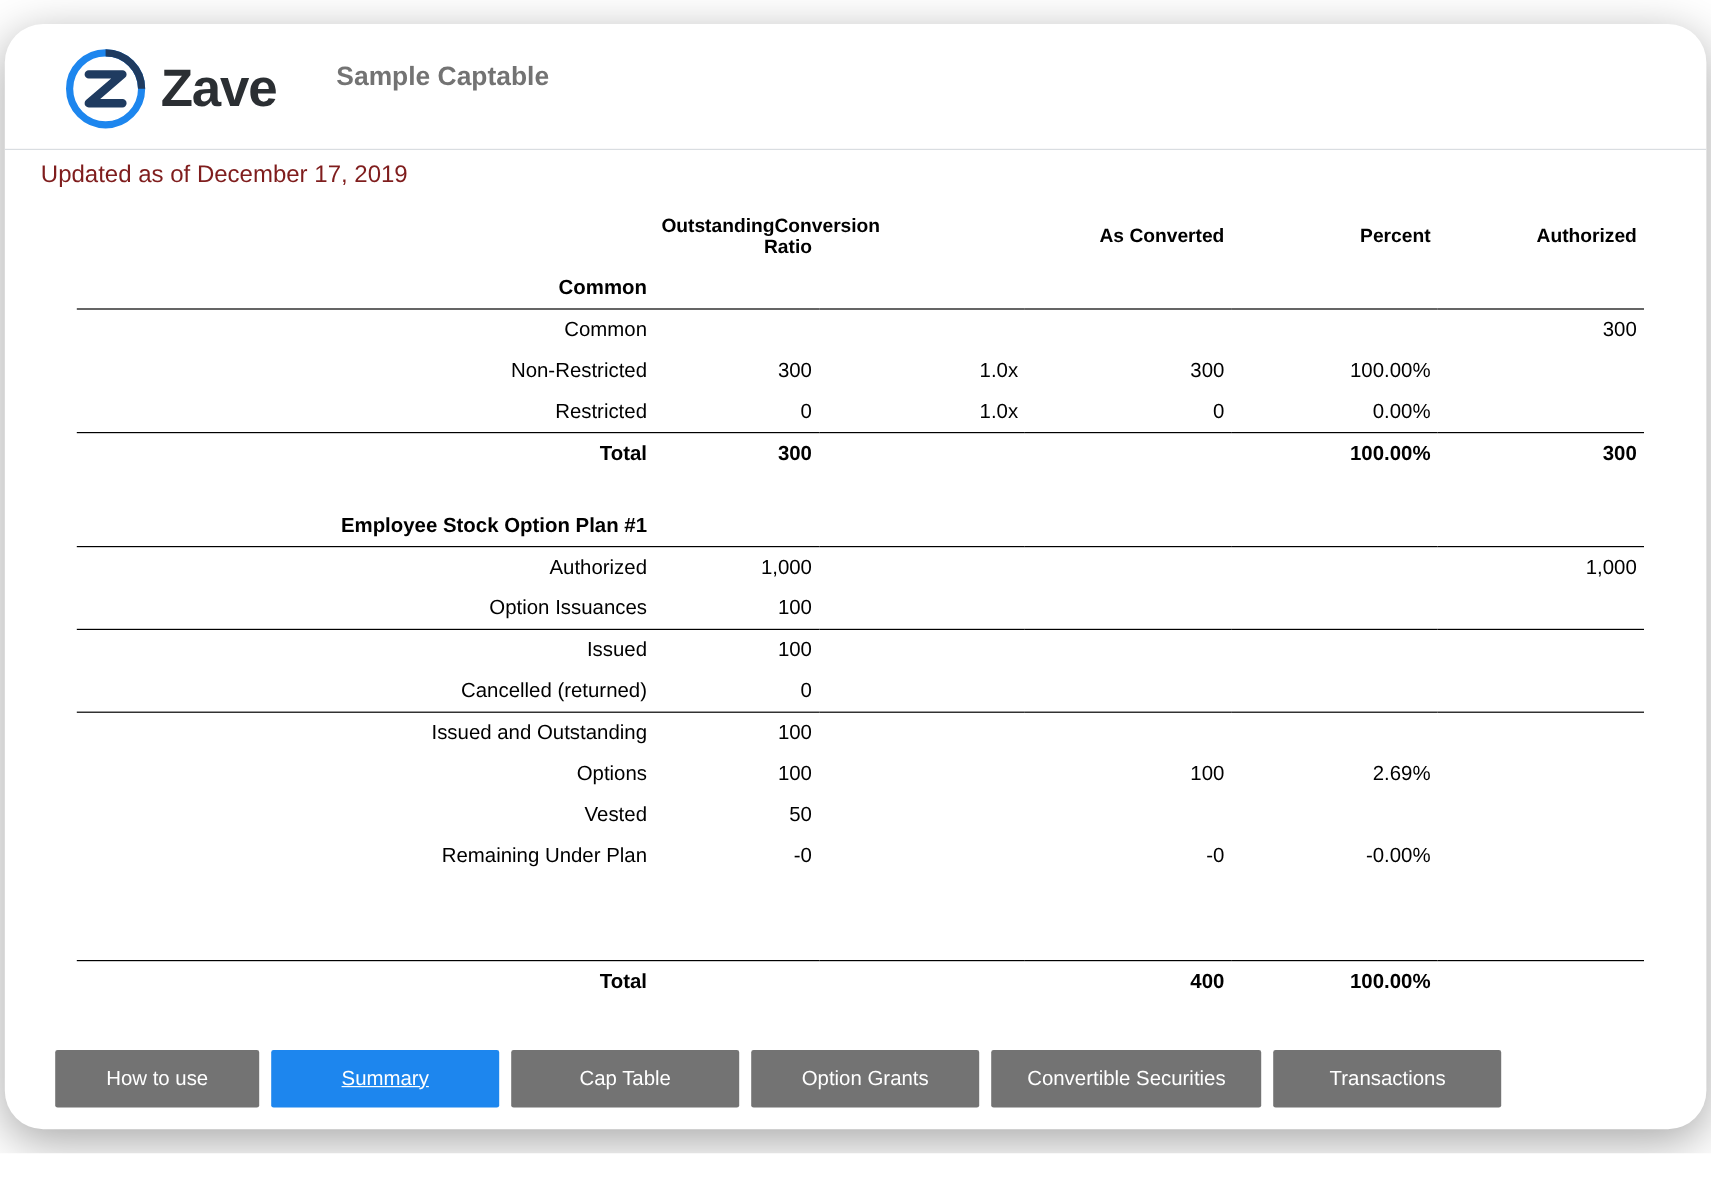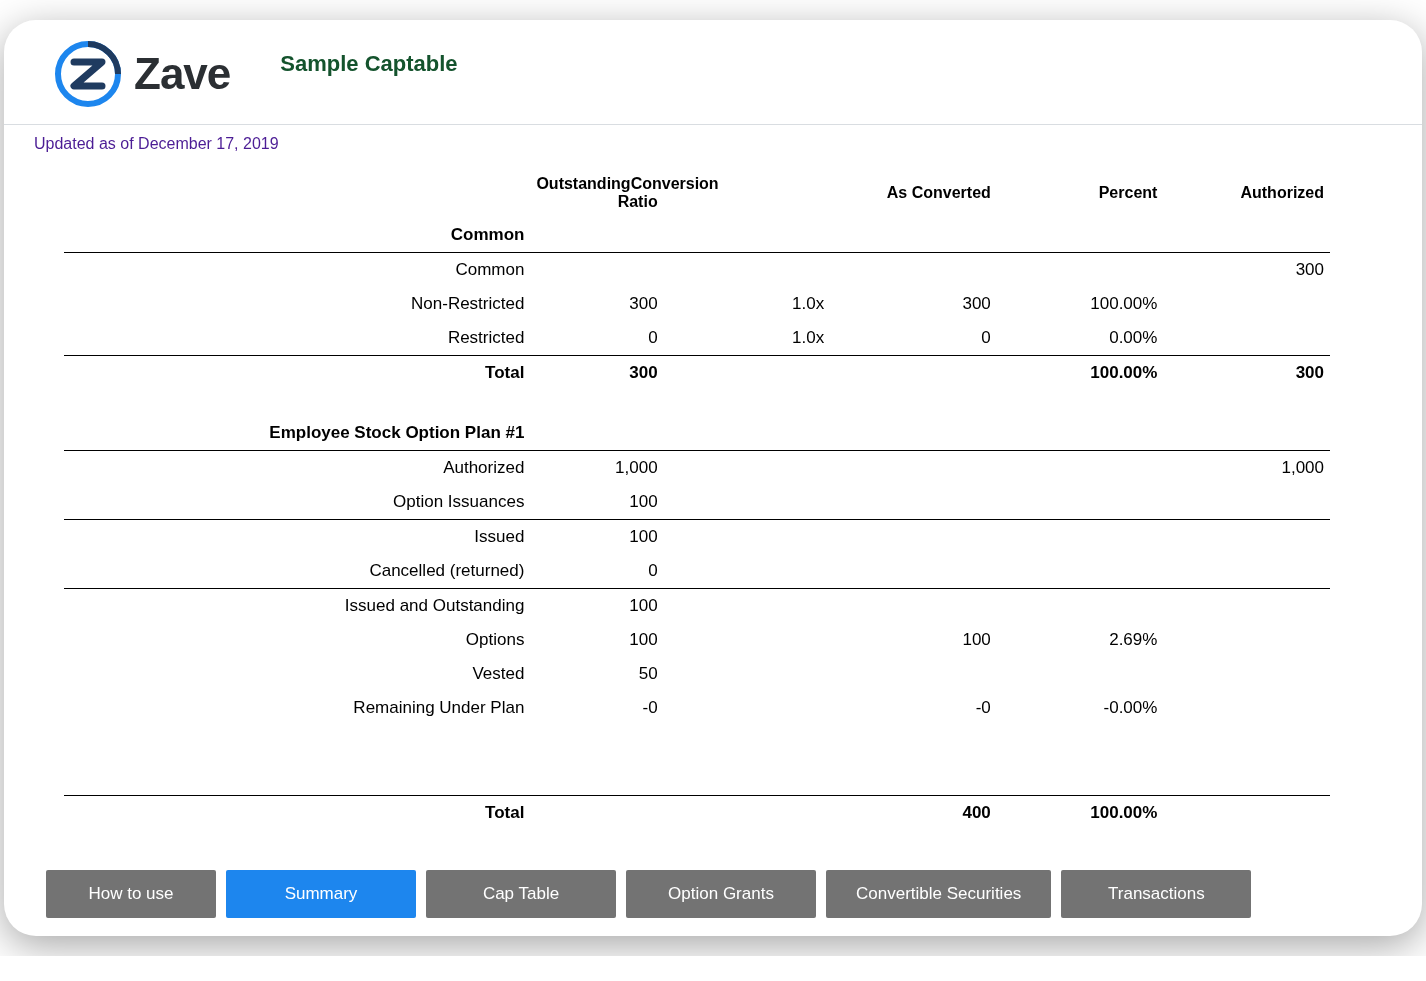--- a/index.html
+++ b/index.html
@@ -34,35 +34,35 @@
   .logo-mark svg { display: block; }
   .logo-word {
     font-size: 44px;
     font-weight: 800;
     color: #2b2f33;
     letter-spacing: -1px;
   }
   .page-title {
     font-size: 22px;
     font-weight: 700;
-    color: #14532d;
+    color: #737373;
     margin-top: -20px;
   }
   .divider {
     height: 1px;
     background: #d9dde1;
     margin: 0;
   }
   .updated {
-    font-size: 16px;
-    color: #4c1d95;
+    font-size: 20px;
+    color: #7f1d1d;
     padding: 10px 30px 8px 30px;
   }
   .content {
-    padding: 4px 92px 40px 60px;
+    padding: 4px 52px 40px 60px;
     flex: 1;
   }
   table.cap {
     width: 100%;
     border-collapse: collapse;
     table-layout: fixed;
   }
   table.cap col.c-label  { width: 420px; }
   table.cap col.c-out    { width: 120px; }
   table.cap col.c-ratio  { width: 150px; }
@@ -114,21 +114,21 @@
     flex: none;
     padding: 14px 30px;
     font-size: 17px;
     color: #fff;
     background: #737373;
     border-radius: 2px;
     text-align: center;
     cursor: pointer;
     white-space: nowrap;
   }
-  .tab.active { background: #1d86ee; }
+  .tab.active { background: #1d86ee; text-decoration: underline; }
   .tab.w-sm  { min-width: 170px; }
   .tab.w-md  { min-width: 190px; }
   .tab.w-lg  { min-width: 220px; }
 </style>
 </head>
 <body>
 
 <div class="app-frame">
 
   <div class="header">

